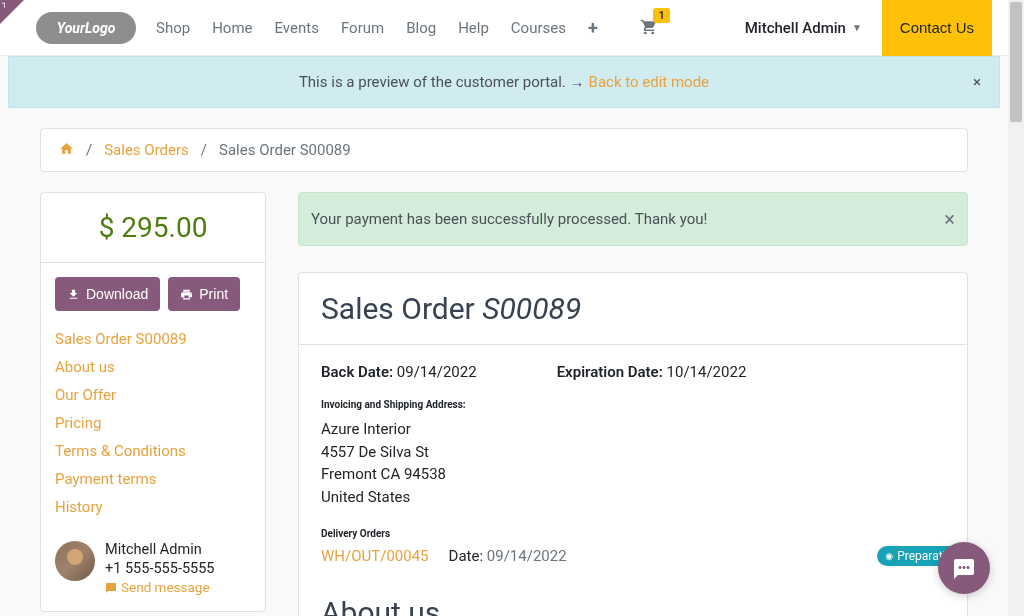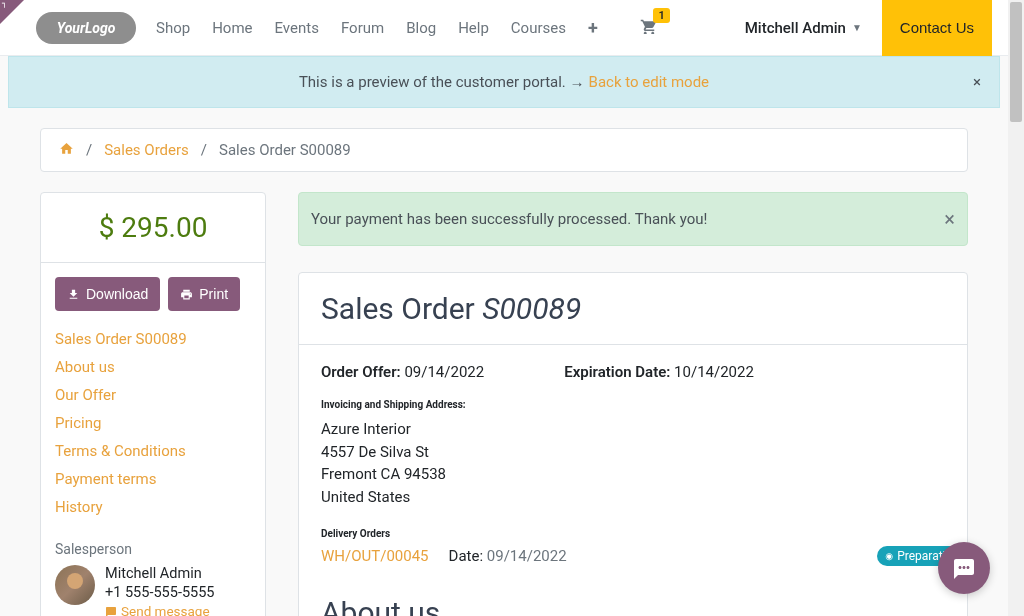--- a/index.html
+++ b/index.html
@@ -166,21 +166,20 @@
       <div class="anchors">
         <a>Sales Order S00089</a>
         <a>About us</a>
         <a>Our Offer</a>
         <a>Pricing</a>
         <a>Terms &amp; Conditions</a>
         <a>Payment terms</a>
         <a>History</a>
       </div>
       <div class="salesperson">
-        <div class="label">Salesperson</div>
         <div class="sp-row">
           <div class="avatar"></div>
           <div class="sp-info">
             <div>Mitchell Admin</div>
             <div>+1 555-555-5555</div>
             <div class="send-msg">
               <svg width="12" height="11" viewBox="0 0 24 22" fill="currentColor">
                   <path d="M20 2H4c-1.1 0-2 .9-2 2v18l4-4h14c1.1 0 2-.9 2-2V4c0-1.1-.9-2-2-2z"></path>
                 </svg>
               <span>Send message</span>
@@ -198,21 +197,21 @@
 
       <div class="order-card">
         <div class="order-header">
           <h1>
             <span>Sales Order </span><em>S00089</em>
           </h1>
         </div>
         <div class="order-body">
           <div class="meta-row">
             <div>
-              <strong>Order Offer:</strong>
+              <strong>Back Date:</strong>
               <span>09/14/2022</span>
             </div>
             <div>
               <strong>Expiration Date:</strong>
               <span>10/14/2022</span>
             </div>
           </div>
           <div class="section-title">Invoicing and Shipping Address:</div>
           <div class="addr">
             <div>Azure Interior</div>

